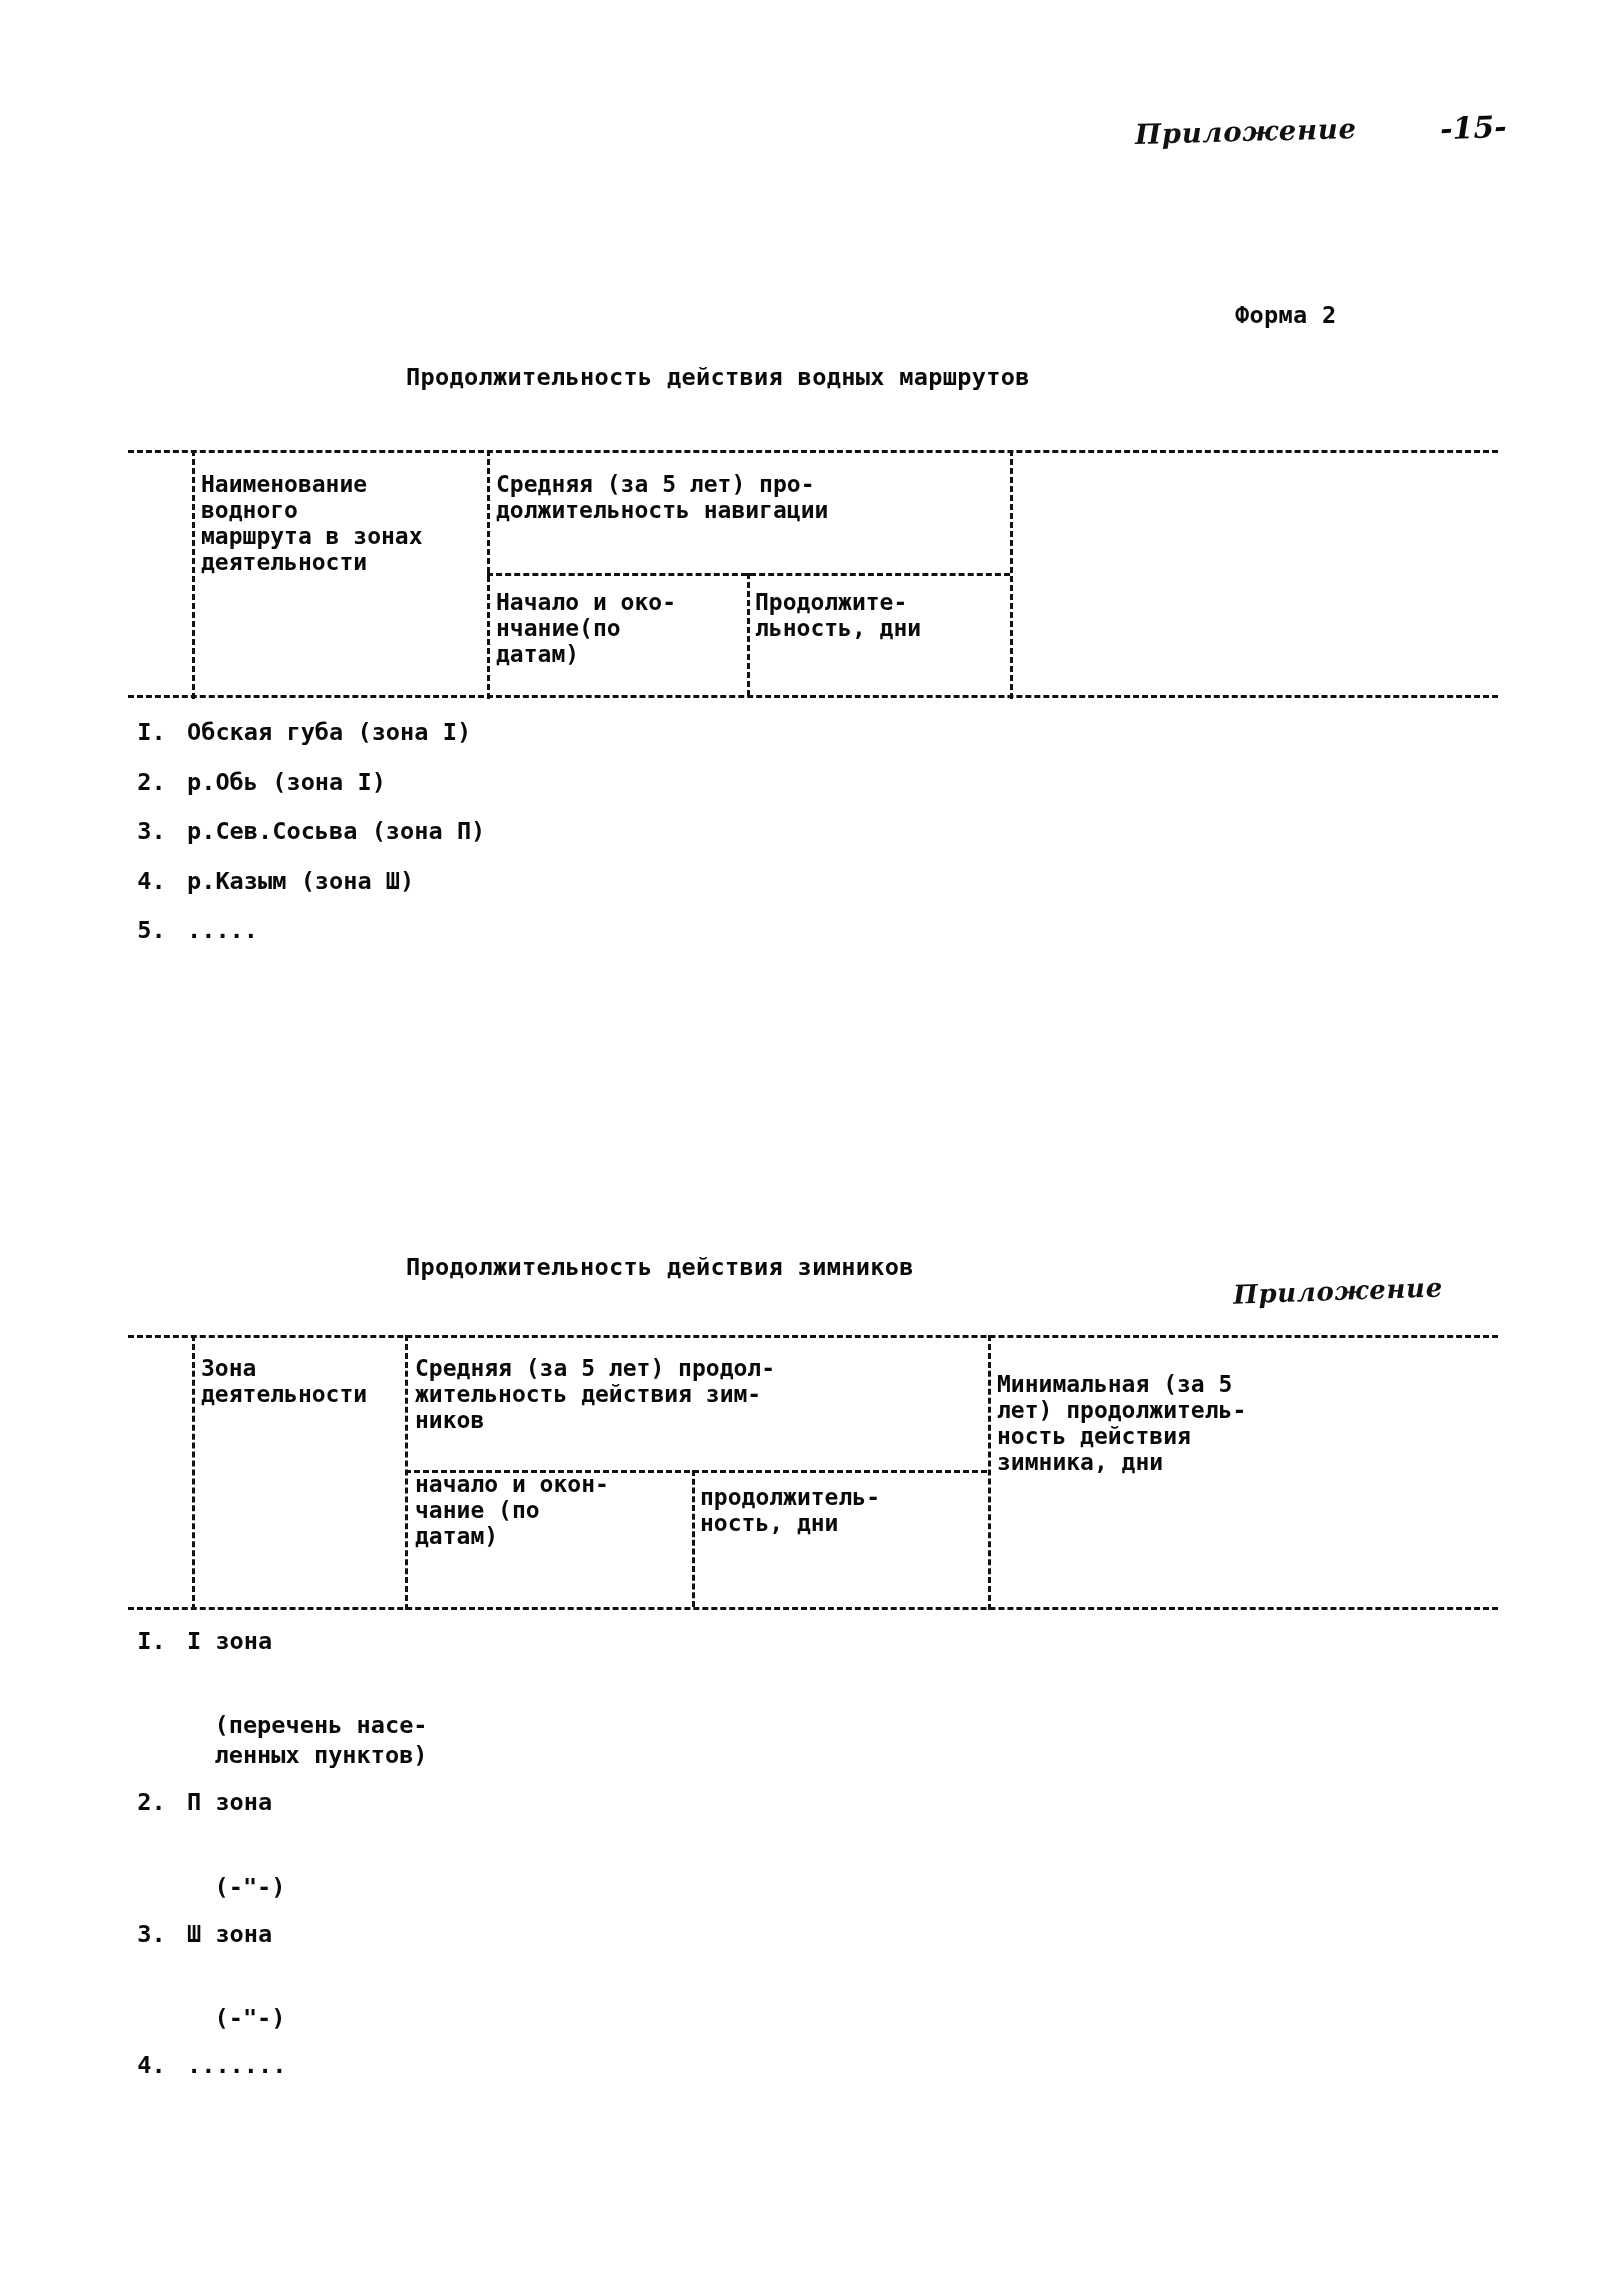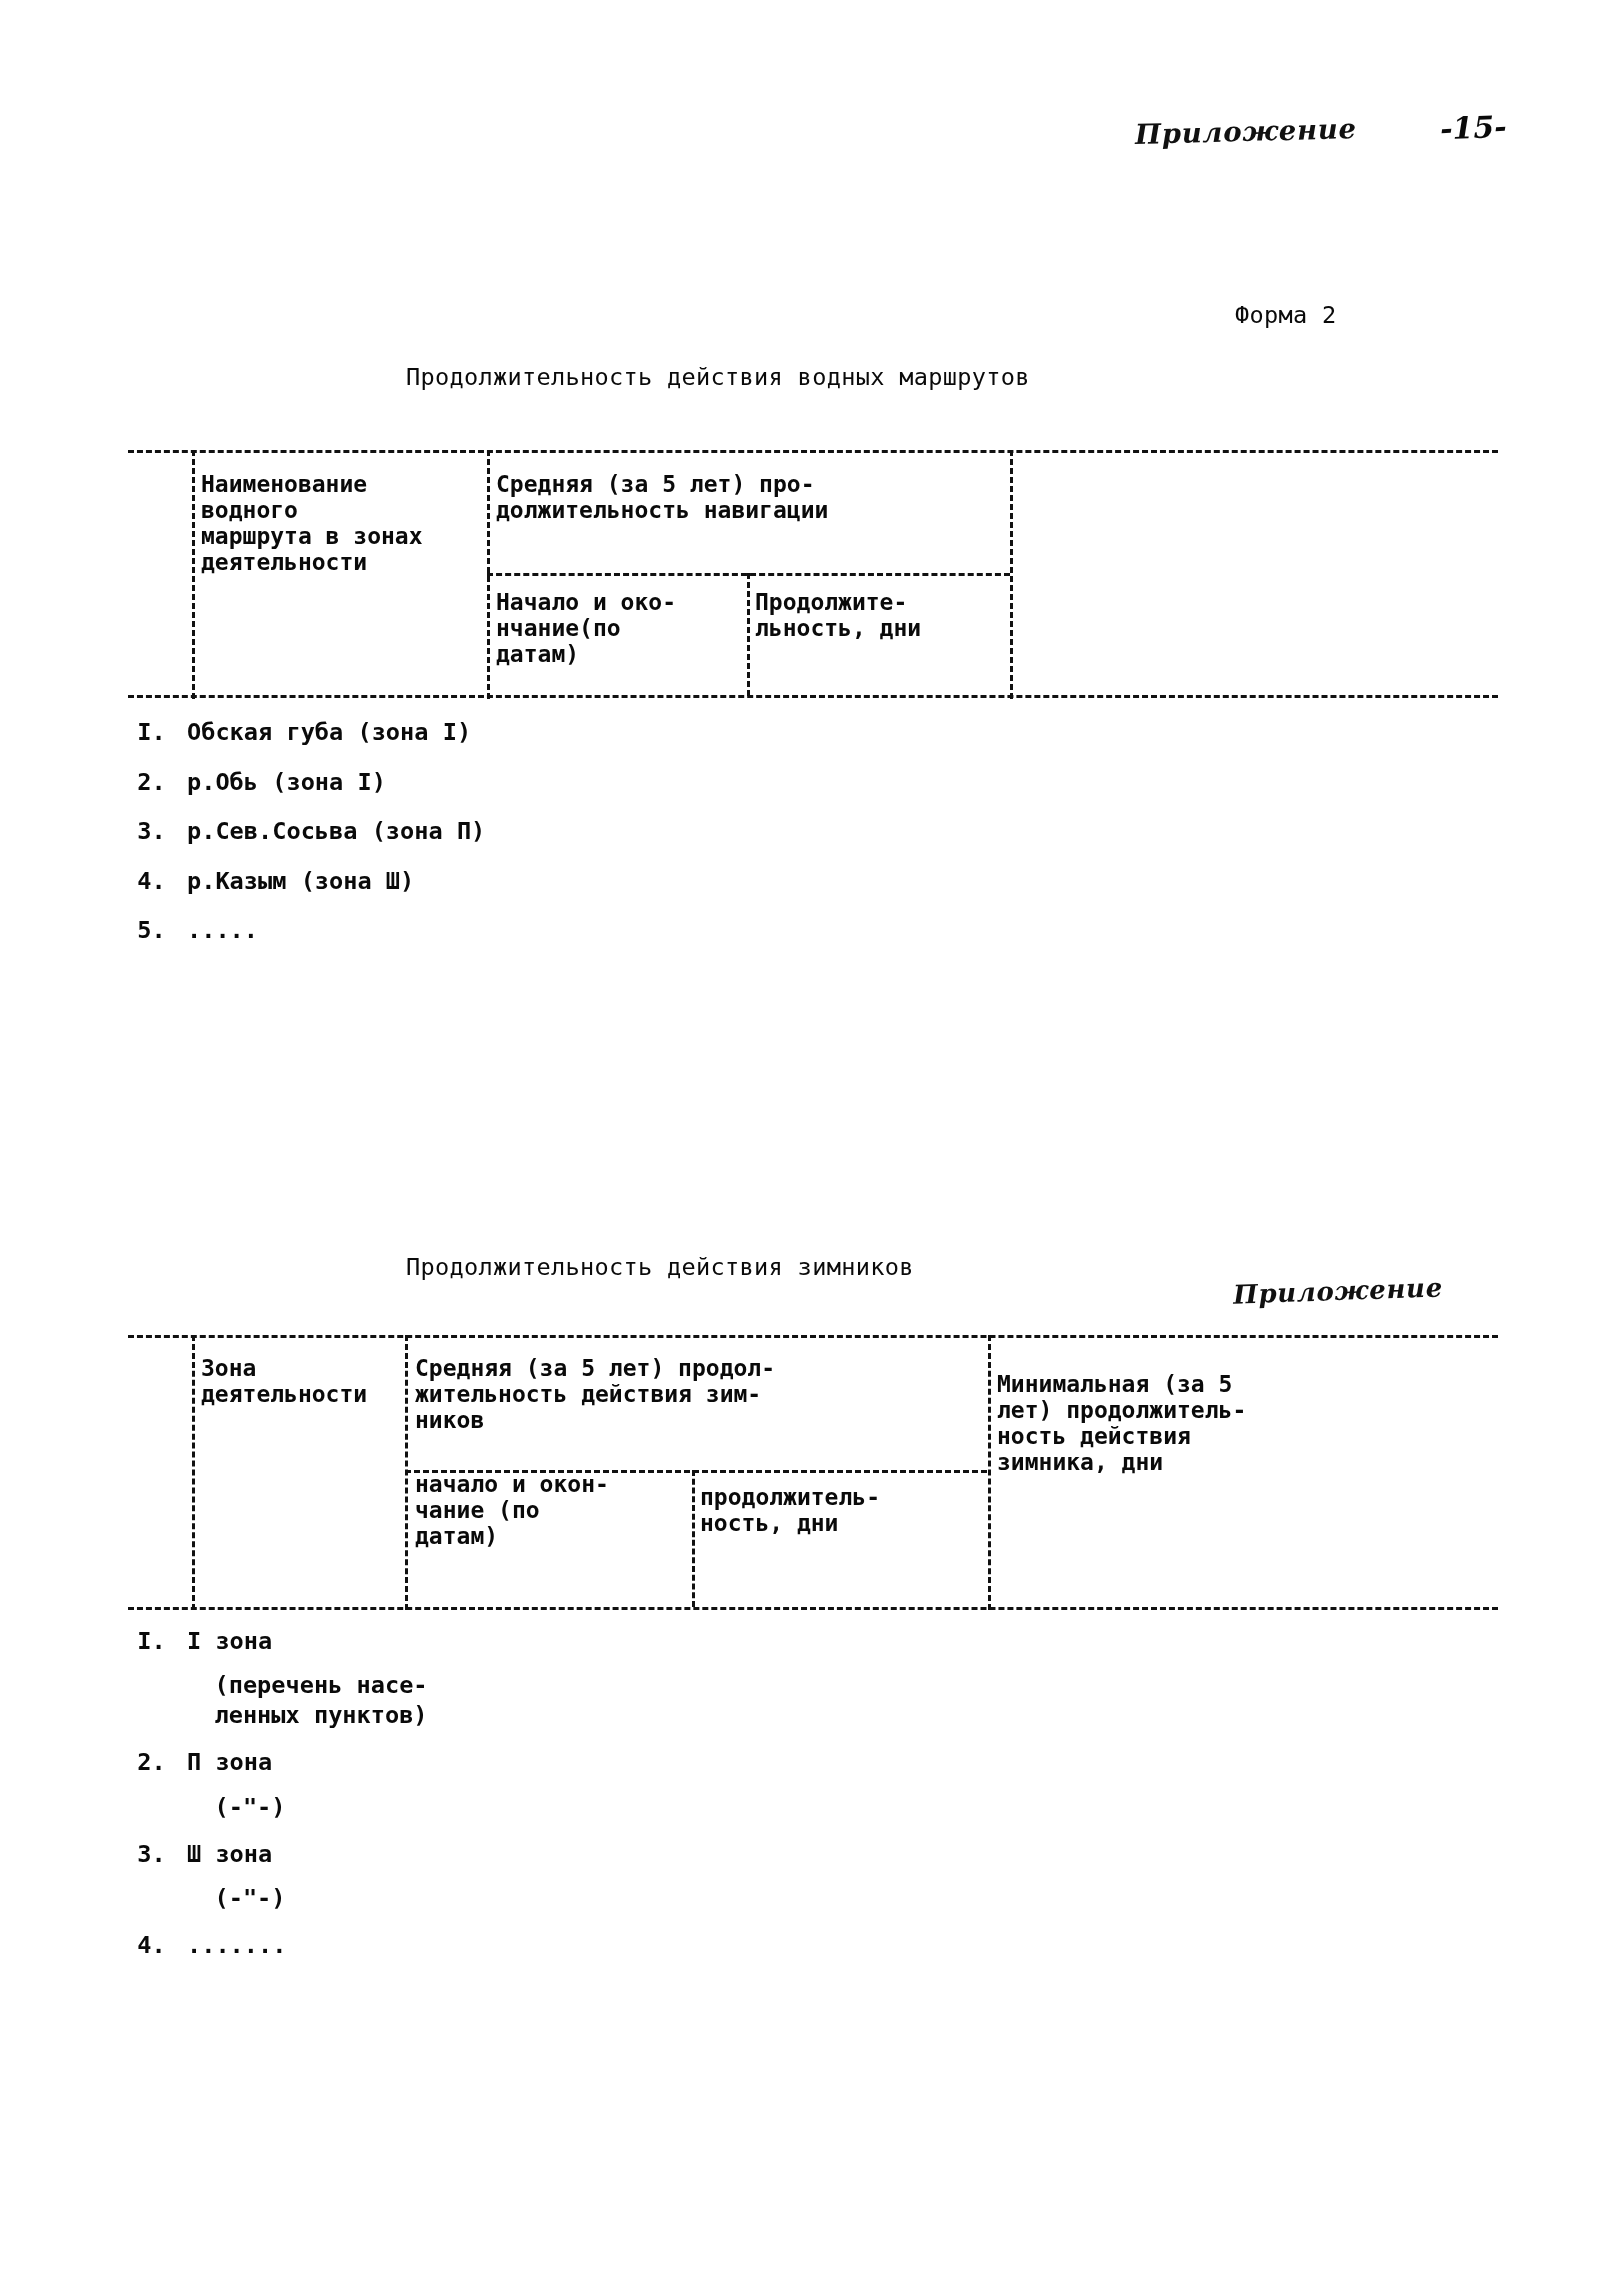--- a/index.html
+++ b/index.html
@@ -50,21 +50,21 @@
     left: 1233px;
     top: 1276px;
     font-size: 26px;
     letter-spacing: 0.7px;
     transform: rotate(-2deg);
   }
 
   
   .typed {
     font-family: "DejaVu Sans Mono", monospace;
-    font-weight: 400;
+    font-weight: 700;
     letter-spacing: 0.3px;
     text-align: right;
   }
   #form-label {
     position: absolute;
     left: 1235px;
     top: 301px;
     font-size: 23.6px;
   }
   #title-1 {
@@ -148,20 +148,21 @@
     flex: 1 1 auto;
     white-space: pre-line;
   }
   .list-row.sub .list-num { visibility: hidden; }
   .list-row.sub {
     margin-top: -5.2px;
     margin-bottom: 17px;
   }
   .list-text.indented {
     padding-left: 27.5px;
+    margin-top: 40px;
   }
 </style>
 </head>
 <body>
 
 <div class="page">
 
   <div class="handwritten" id="annot-prilozhenie-top">Приложение</div>
   <div id="annot-page-number">-15-</div>
   <div class="handwritten" id="annot-prilozhenie-mid">Приложение</div>

